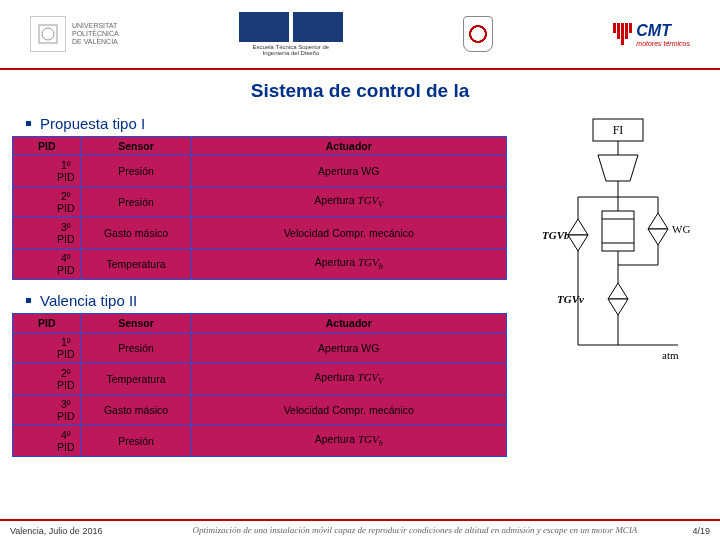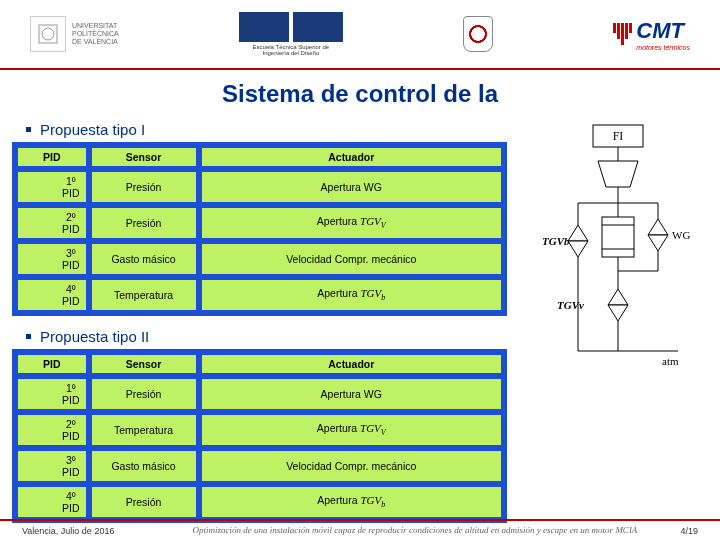--- a/index.html
+++ b/index.html
@@ -21,26 +21,26 @@
   .logo { height: 44px; display: flex; align-items: center; gap: 6px; }
   .logo-upv { display:flex; align-items:center; gap:6px;}
   .upv-box { width:36px; height:36px; background:#fff; display:flex; flex-direction:column; justify-content:center; align-items:center; border:1px solid #ccc;}
   .upv-text { font-size:7px; color:#666; line-height:1.1; }
   .blue-box { width:50px; height:30px; background:#1a3b7a; }
   .etsid-text { font-size:6px; color:#333; text-align:center; width:90px;}
   .shield { width:30px; height:36px; background: radial-gradient(circle, #fff 30%, #b00 31%, #b00 40%, #fff 41%); border:1px solid #888; border-radius: 4px 4px 8px 8px; }
   .cmt-logo { display:flex; align-items:center; gap:4px;}
   .cmt-bars { display:flex; gap:1px;}
   .cmt-bars span { width:3px; background:#c00;}
-  .cmt-text { font-size:22px; font-weight:bold; color:#003087; font-style:italic;}
+  .cmt-text { font-size:16px; font-weight:bold; color:#003087; font-style:italic;}
   .cmt-sub { font-size:7px; font-style:italic; color:#c00;}
 
   .title {
     text-align: center;
-    font-size: 24px;
+    font-size: 19px;
     font-weight: bold;
     color: #003087;
     padding: 10px 12px 6px;
     line-height: 1.2;
   }
 
   .content { display:flex; padding: 0 12px; gap: 21px; }
   .left-col { flex: 1; }
   .right-col { width: 180px; padding-top: 6px; display:flex; justify-content:center; align-items:flex-start; }
 
@@ -54,43 +54,43 @@
     width:5px; height:5px; background:#003087;
   }
 
   table.ctl {
     border-collapse: collapse;
     width: 100%;
     font-size: 10.5px;
     margin-bottom: 6px;
   }
   table.ctl th, table.ctl td {
-    border: 6px solid #1d4ed8;
+    border: 1px solid #1d4ed8;
     padding: 3px 6px;
     text-align: center;
-    background: #bef264;
+    background: #be185d;
   }
   table.ctl th { font-weight: bold; }
   table.ctl td:nth-child(1) { width: 58px; padding-left: 44px; }
   table.ctl td:nth-child(2) { width: 110px; }
   table.ctl td:nth-child(3) { }
 
   .math { font-family: 'Times New Roman', serif; font-style: italic; font-size:11px;}
   .sub { font-size: 8px; vertical-align: sub; font-style: italic;}
 
   .diagram {
     width: 160px;
     position: relative;
   }
 
   .footer {
     position:absolute; bottom:0; left:0; right:0;
     border-top: 2px solid #c00000;
     display:flex; align-items:center;
-    padding: 4px 22px;
+    padding: 4px 10px;
     font-size: 9px;
     justify-content: center;
   }
   .footer-left { color:#333; width:150px;}
   .footer-center { flex:1; text-align:center; font-style:italic; color:#666; font-family:'Times New Roman',serif; font-size:9px; line-height:1.2;}
   .footer-right { color:#333; width:40px; text-align:right;}
 </style>
 </head>
 <body>
 
@@ -164,21 +164,21 @@
             <td>Velocidad Compr. mecánico</td>
           </tr>
           <tr>
             <td>4º PID</td>
             <td>Temperatura</td>
             <td>Apertura <span class="math">TGV<span class="sub">b</span></span></td>
           </tr>
         </tbody>
       </table>
 
-    <div class="section-head">Propuesta tipo II</div>
+    <div class="section-head">Valencia tipo II</div>
     <table class="ctl" id="table2">
         <tbody>
           <tr>
             <th>PID</th>
             <th>Sensor</th>
             <th>Actuador</th>
           </tr>
           <tr>
             <td>1º PID</td>
             <td>Presión</td>

